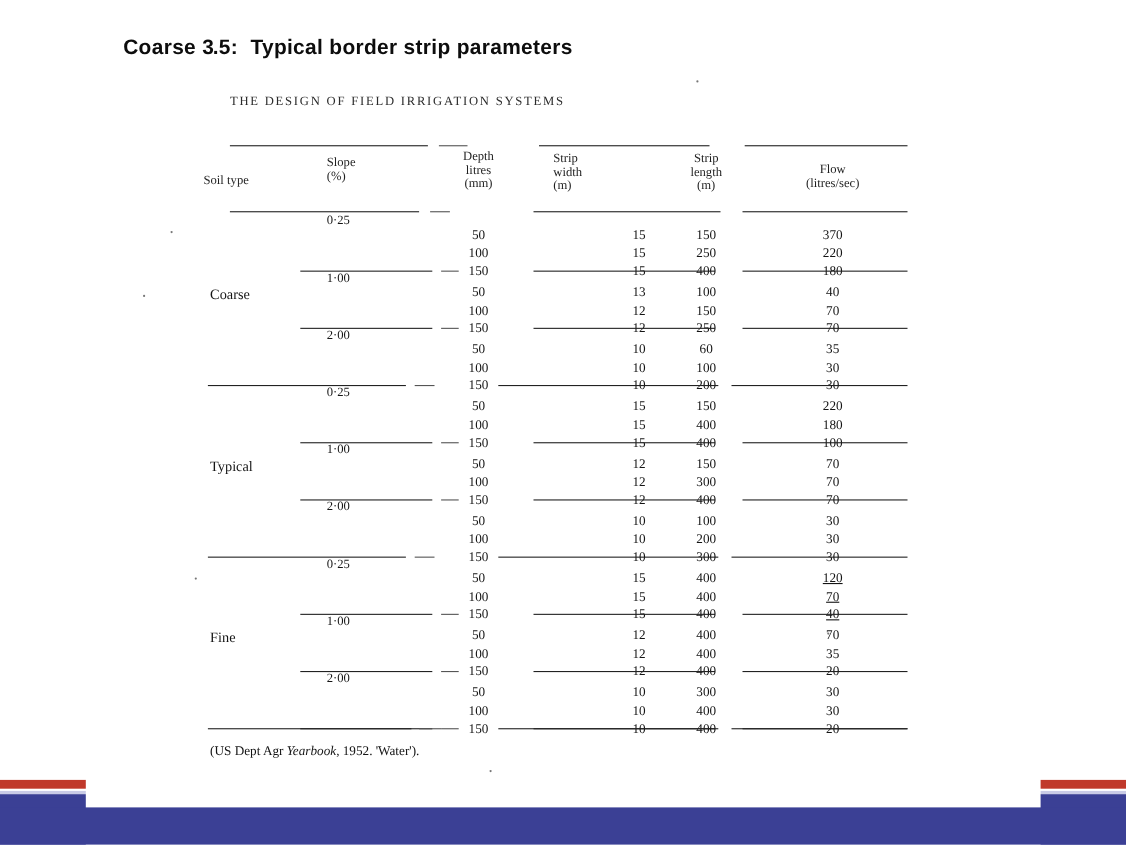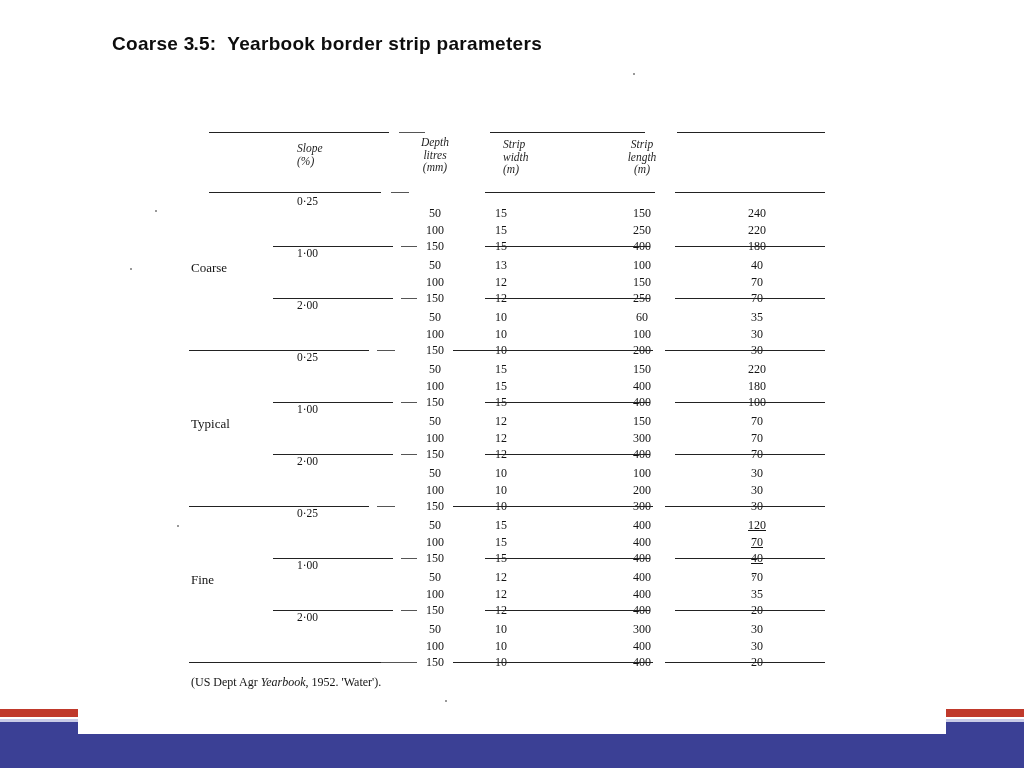--- a/index.html
+++ b/index.html
@@ -42,28 +42,27 @@
     font-size:11.5px;
     letter-spacing:1.6px;
     color:#2b2b2b;
     white-space:nowrap;
   }
 
   
   .col-soil  {left:0px;   width:112px; text-align:left;}
   .col-slope {left:112px; width:78px;  text-align:left;}
   .col-depth {left:190px; width:120px; text-align:center;}
-  .col-width {left:310px; width:92px;  text-align:left;}
+  .col-width {left:310px; width:92px;  text-align:right;}
   .col-len   {left:402px; width:110px; text-align:center;}
   .col-flow  {left:512px; width:120px; text-align:center;}
 
   .hdr-cell{
     position:absolute;
     font-family:"Liberation Serif", serif;
-    font-style:italic;
     font-size:11.5px;
     line-height:12.5px;
     color:#1f1f1f;
     bottom:6px;
   }
   .hdr-cell span{display:block;white-space:nowrap;}
   .rule{
     position:absolute;
     background:#222;
     height:1px;
@@ -114,49 +113,57 @@
   #band-red-right  {left:946px; top:709px; width:78px;  height:8px;  background:#c0392b;}
   #band-lav-left   {left:0px;   top:719px; width:78px;  height:3px;  background:#c9cbe6;}
   #band-lav-right  {left:946px; top:719px; width:78px;  height:3px;  background:#c9cbe6;}
   #band-blue-left  {left:0px;   top:722px; width:78px;  height:46px; background:#3b4095;}
   #band-blue-right {left:946px; top:722px; width:78px;  height:46px; background:#3b4095;}
   #band-blue-bottom{left:0px;   top:734px; width:1024px;height:34px; background:#3b4095;}
 </style>
 </head>
 <body>
 
-<div id="slide-title"><span>Coarse </span><span class="tnum">3</span><span>.5:  Yearbook border strip parameters</span></div>
+<div id="slide-title"><span>Coarse </span><span class="tnum">3</span><span>.5:  Typical border strip parameters</span></div>
 
 <div id="scan">
 
+  <div id="scan-head">THE DESIGN OF FIELD IRRIGATION SYSTEMS</div>
 
   <div class="rule" style="left:24px;  top:52px; width:180px;"></div>
   <div class="rule frag" style="left:214px; top:52px; width:26px;"></div>
   <div class="rule" style="left:305px; top:52px; width:155px;"></div>
   <div class="rule" style="left:492px; top:52px; width:148px;"></div>
 
+  <div class="hdr-cell col-soil" style="top:78px;">
+    <span>Soil type</span>
+  </div>
   <div class="hdr-cell col-slope" style="top:62px;">
     <span>Slope</span>
     <span>(%)</span>
   </div>
   <div class="hdr-cell col-depth" style="top:56px;">
     <span>Depth</span>
     <span>litres</span>
     <span>(mm)</span>
   </div>
   <div class="hdr-cell col-width" style="top:58px;text-align:left;left:318px;">
     <span>Strip</span>
     <span>width</span>
     <span>(m)</span>
   </div>
   <div class="hdr-cell col-len" style="top:58px;">
     <span>Strip</span>
     <span>length</span>
     <span>(m)</span>
   </div>
+  <div class="hdr-cell col-flow" style="top:68px;">
+    <span>Flow</span>
+    <span>(litres/sec)</span>
+  </div>
 
   <div class="rule" style="left:24px;  top:112px; width:172px;"></div>
   <div class="rule frag" style="left:206px; top:112px; width:18px;"></div>
   <div class="rule" style="left:300px; top:112px; width:170px;"></div>
   <div class="rule" style="left:490px; top:112px; width:150px;"></div>
 
   <div id="body-host">
       <div class="slope-label col-slope" style="top: 115px; left: 112px;">0·25</div>
       <div class="datacell stack col-depth" style="top: 125px;">
         <span>50</span>
@@ -167,21 +174,21 @@
         <span>15</span>
         <span>15</span>
         <span>15</span>
       </div>
       <div class="datacell stack col-len" style="top: 125px;">
         <span>150</span>
         <span>250</span>
         <span>400</span>
       </div>
       <div class="datacell stack col-flow" style="top: 125px;">
-        <span>240</span>
+        <span>370</span>
         <span>220</span>
         <span>180</span>
       </div>
       <div class="rule" style="left: 88px; top: 166px; width: 120px;"></div>
       <div class="rule frag" style="left: 216px; top: 166px; width: 16px;"></div>
       <div class="rule" style="left: 300px; top: 166px; width: 165px;"></div>
       <div class="rule" style="left: 490px; top: 166px; width: 150px;"></div>
       <div class="slope-label col-slope" style="top: 167px; left: 112px;">1·00</div>
       <div class="datacell stack col-depth" style="top: 177px;">
         <span>50</span>

